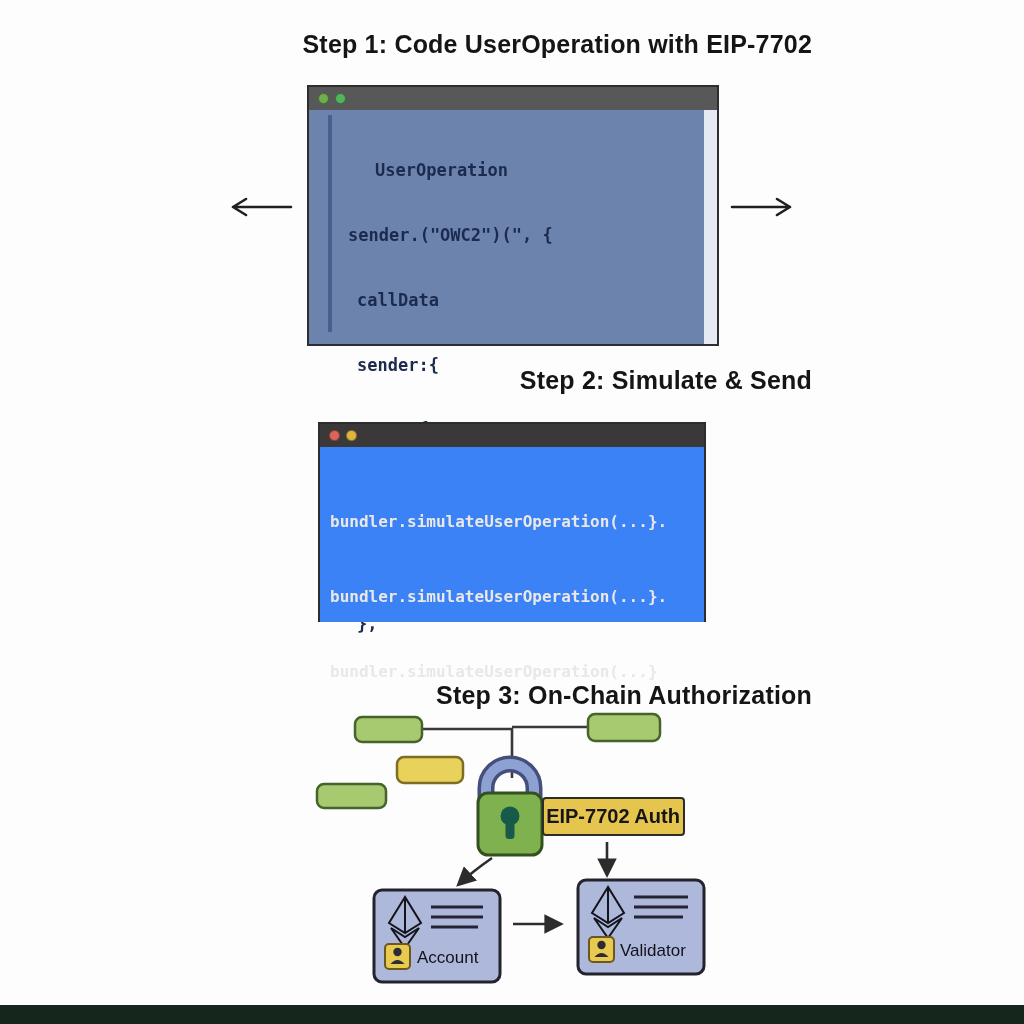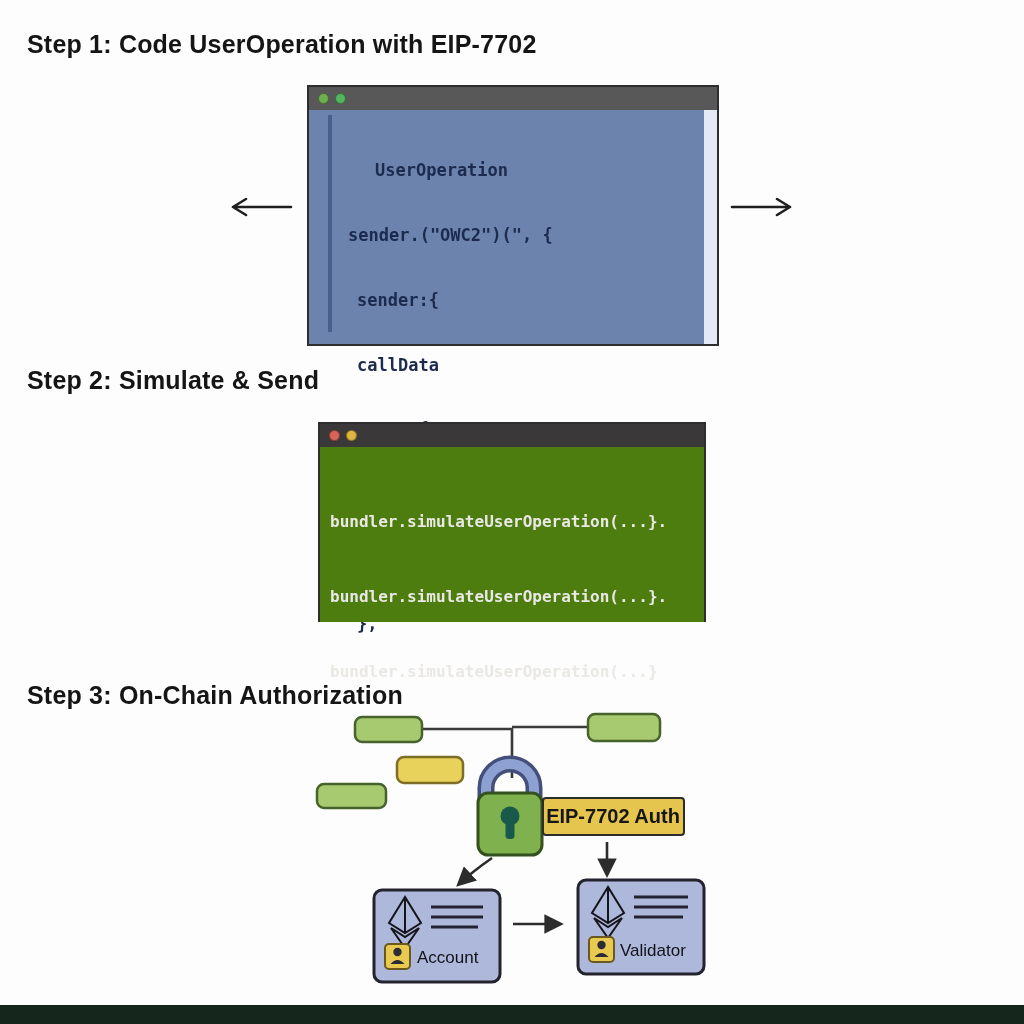--- a/index.html
+++ b/index.html
@@ -5,22 +5,22 @@
   * { box-sizing: border-box; margin: 0; padding: 0; }
   html, body { width: 1024px; height: 1024px; }
   body {
     position: relative;
     background: #fdfdfd;
     font-family: "Liberation Sans", sans-serif;
     overflow: hidden;
   }
   .step-title {
     position: absolute; left: 0; width: 812px;
-    text-align: left; font-size: 25px; font-weight: bold;
-    color: #151515; letter-spacing: .2px; margin-left: 27px;
+    text-align: right; font-size: 25px; font-weight: bold;
+    color: #151515; letter-spacing: .2px;
   }
   #title1 { top: 30px; }
   #title2 { top: 366px; }
   #title3 { top: 681px; }
 
   .window { position: absolute; border: 2px solid #2e2e2e; }
   .titlebar { height: 23px; display: flex; align-items: center; padding-left: 9px; gap: 6px; }
   .dot { width: 11px; height: 11px; border-radius: 50%; display: inline-block; border: 1px solid rgba(0,0,0,.35); }
   .dot-g1 { background: #6fae4e; }
   .dot-g2 { background: #54b45e; }
@@ -35,21 +35,21 @@
   .code1 {
     font-family: "DejaVu Sans Mono", monospace; font-size: 17px; line-height: 21.6px;
     font-weight: bold; color: #1b2a4d; white-space: pre;
   }
   .code1 .green { color: #2f9e63; }
   .i0 { padding-left: 0; margin-left: 36px; } .i1 { padding-left: 9px; } .i2 { padding-left: 18px; }
   .i3 { padding-left: 27px; } .i4 { padding-left: 36px; }
 
   #win2 { left: 318px; top: 422px; width: 388px; height: 200px; }
   #win2 .titlebar { background: #3a3838; }
-  #win2 .winbody { height: 175px; background: #4d7c0f; padding: 12px 10px; }
+  #win2 .winbody { height: 175px; background: #3b82f6; padding: 12px 10px; }
   .code2 {
     font-family: "DejaVu Sans Mono", monospace; font-size: 16px; line-height: 25px;
     font-weight: bold; color: #eae8e5; white-space: pre;
   }
 
   .svglayer { position: absolute; }
   #arrow-left  { left: 225px; top: 189px; }
   #arrow-right { left: 728px; top: 189px; }
   #step3-svg   { left: 0; top: 686px; }
 
@@ -67,22 +67,22 @@
 <div class="window" id="win1">
   <div class="titlebar">
     <span class="dot dot-g1"></span>
     <span class="dot dot-g2"></span>
   </div>
   <div class="winbody">
     <div class="indent-guide"></div>
     <div class="code1">
       <div class="i0">UserOperation</div>
       <div class="i1">sender.("OWC2")(", {</div>
+      <div class="i2">callData</div>
       <div class="i2">sender:{</div>
-      <div class="i2">callData</div>
       <div class="i2">nonce:{</div>
       <div class="i3"><span>signature: </span><span class="green">authDais</span><span>"),</span></div>
       <div class="i1">},</div>
       <div class="i2">},</div>
     </div>
     <div class="scrollbar1"></div>
   </div>
 </div>
 
 <svg class="svglayer" id="arrow-right" width="70" height="36">

